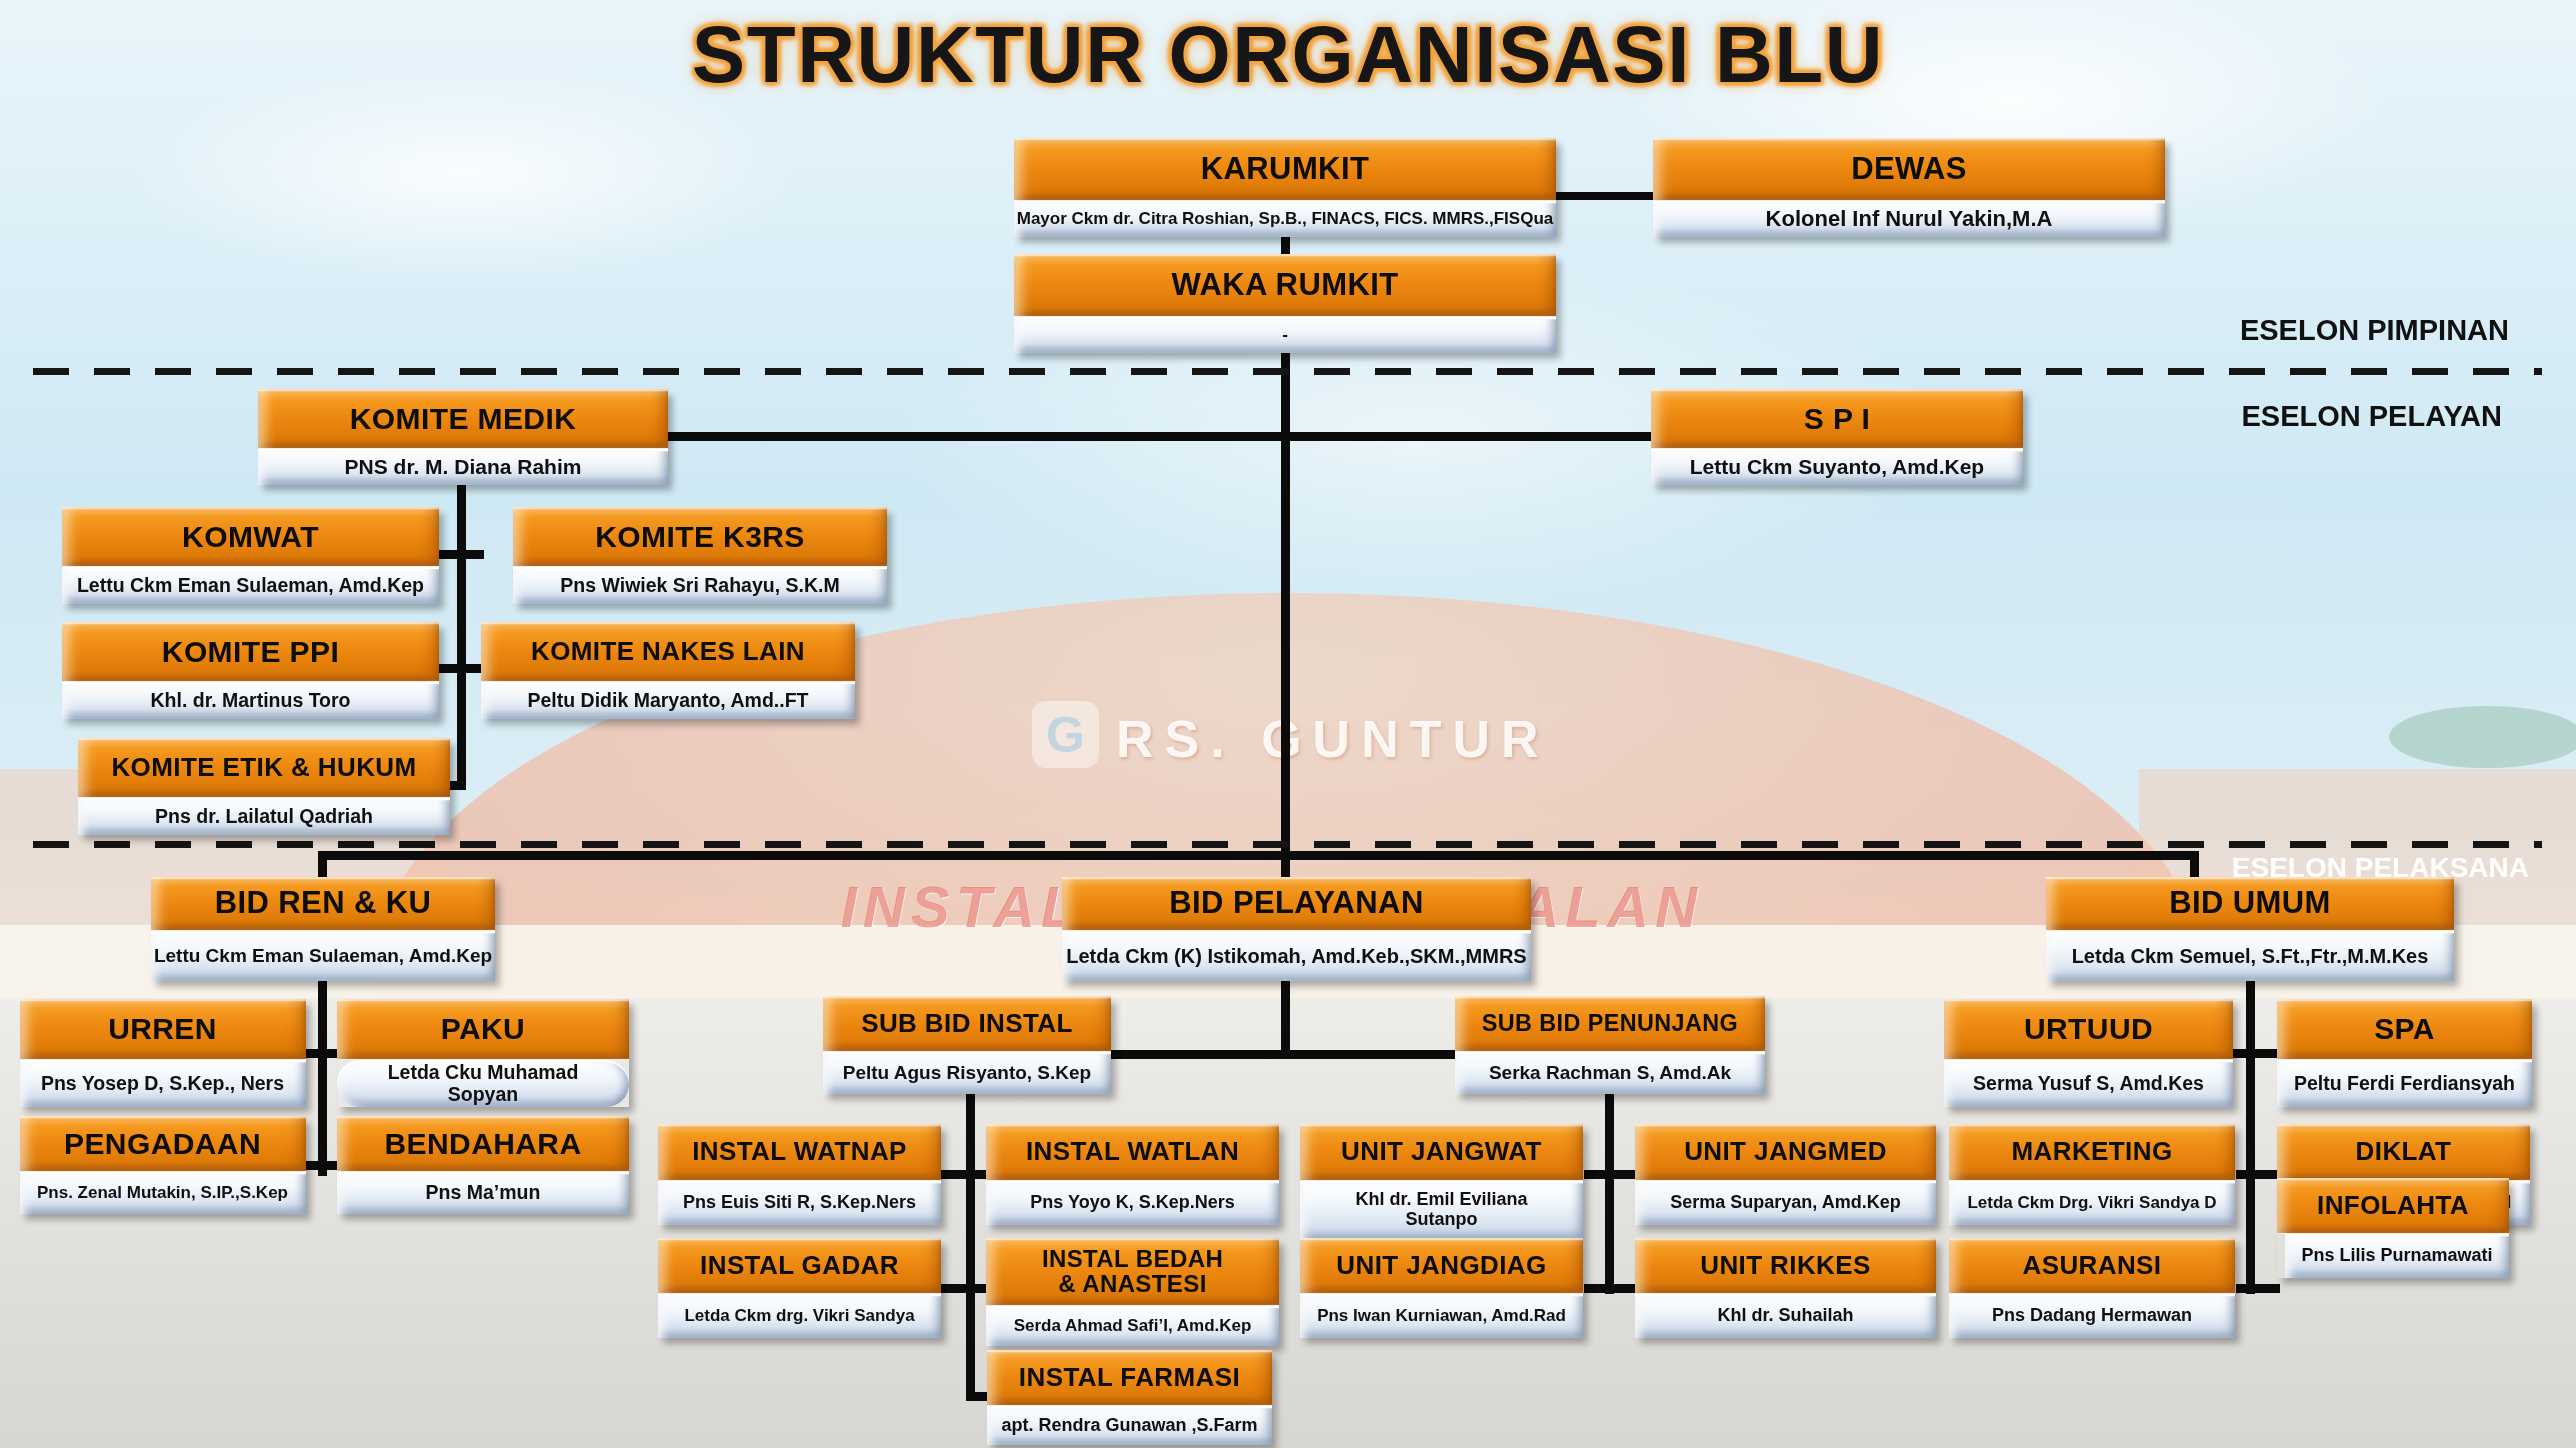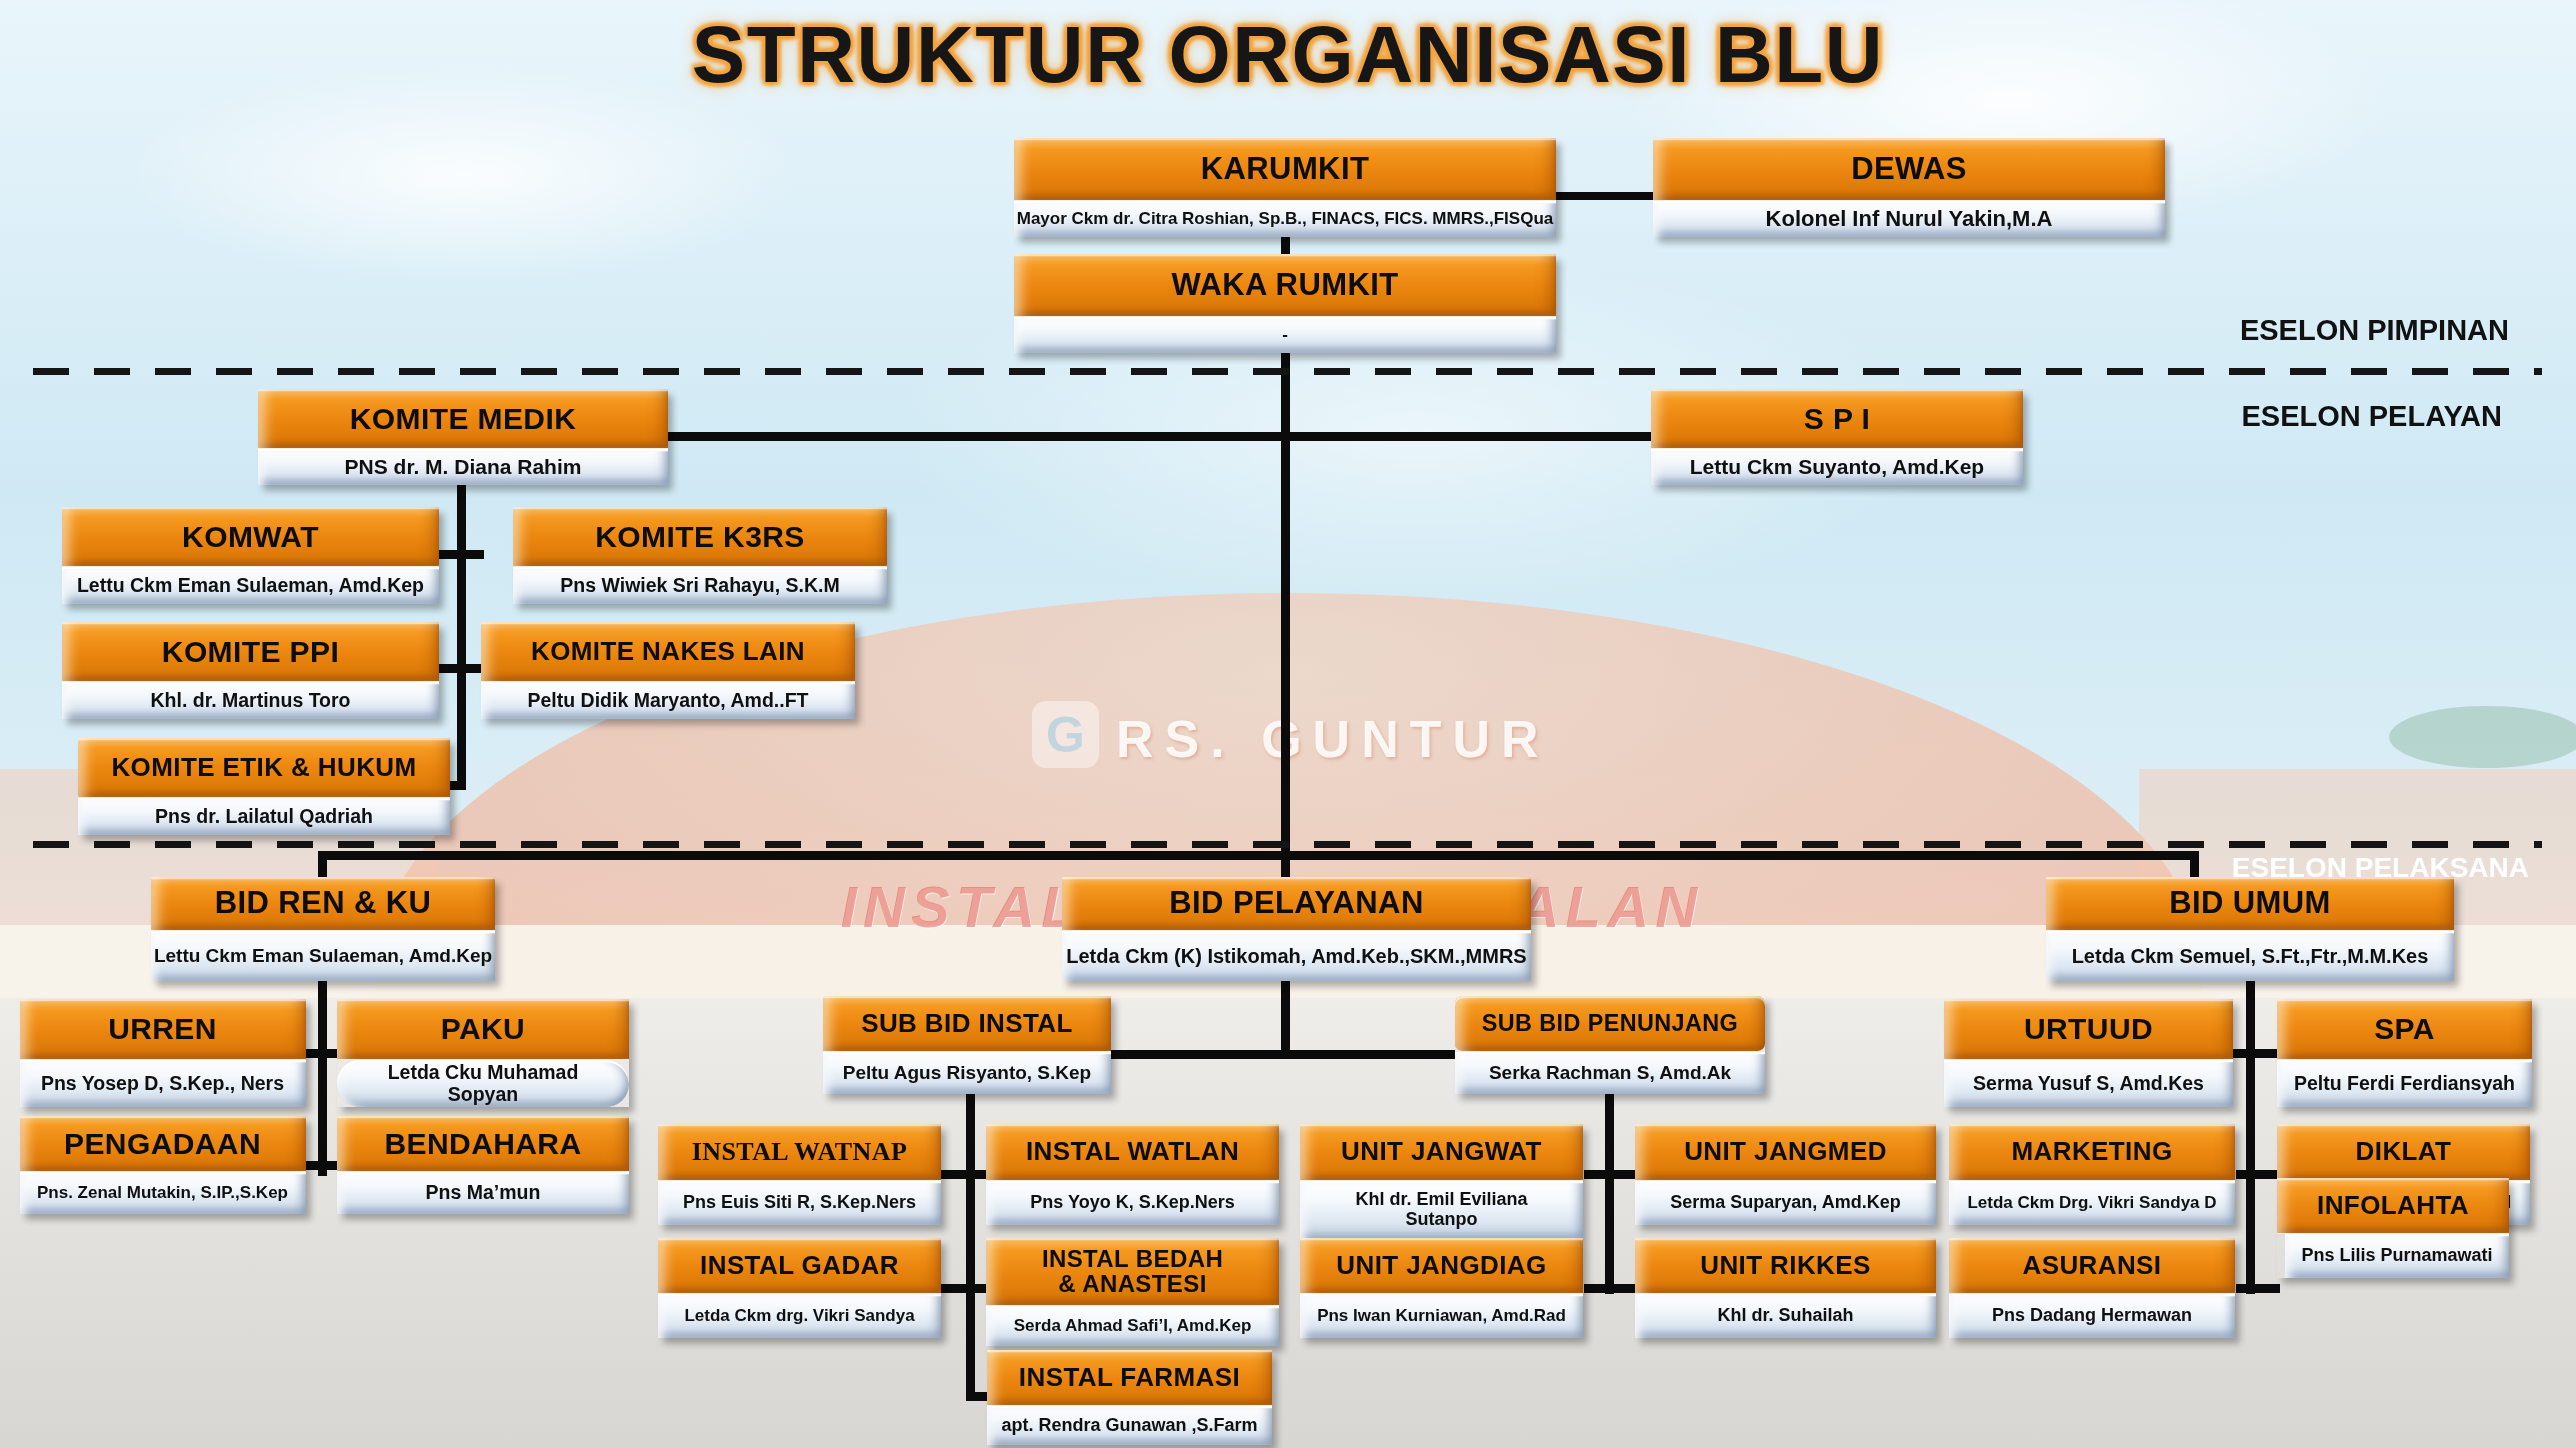--- a/index.html
+++ b/index.html
@@ -189,25 +189,25 @@
       </div>
       <div class="node" style="left: 337px; top: 1116px; width: 292px;">
         <div class="hd" style="height: 55px; font-size: 30px;">BENDAHARA</div>
         <div class="sb" style="height: 42px; font-size: 19.5px;">Pns Ma’mun</div>
       </div>
       <div class="node" style="left: 823px; top: 996px; width: 288px;">
         <div class="hd" style="height: 55px; font-size: 26px;">SUB BID INSTAL</div>
         <div class="sb" style="height: 42px; font-size: 19px;">Peltu Agus Risyanto, S.Kep</div>
       </div>
       <div class="node" style="left: 1455px; top: 996px; width: 310px;">
-        <div class="hd" style="height: 55px; font-size: 23.4px; border-radius: 8px;">SUB BID PENUNJANG</div>
+        <div class="hd" style="height: 55px; font-size: 23.4px;">SUB BID PENUNJANG</div>
         <div class="sb" style="height: 42px; font-size: 19px;">Serka Rachman S, Amd.Ak</div>
       </div>
       <div class="node" style="left: 658px; top: 1124px; width: 283px;">
-        <div class="hd" style="height: 56px; font-size: 26px; font-family: Liberation Serif, serif;">INSTAL WATNAP</div>
+        <div class="hd" style="height: 56px; font-size: 26px;">INSTAL WATNAP</div>
         <div class="sb" style="height: 44px; font-size: 18px;">Pns Euis Siti R, S.Kep.Ners</div>
       </div>
       <div class="node" style="left: 986px; top: 1124px; width: 293px;">
         <div class="hd" style="height: 56px; font-size: 26px;">INSTAL WATLAN</div>
         <div class="sb" style="height: 44px; font-size: 18px;">Pns Yoyo K, S.Kep.Ners</div>
       </div>
       <div class="node" style="left: 1300px; top: 1124px; width: 283px;">
         <div class="hd" style="height: 56px; font-size: 26px;">UNIT JANGWAT</div>
         <div class="sb" style="height: 58px; font-size: 18px;">Khl dr. Emil Eviliana
 Sutanpo</div>

